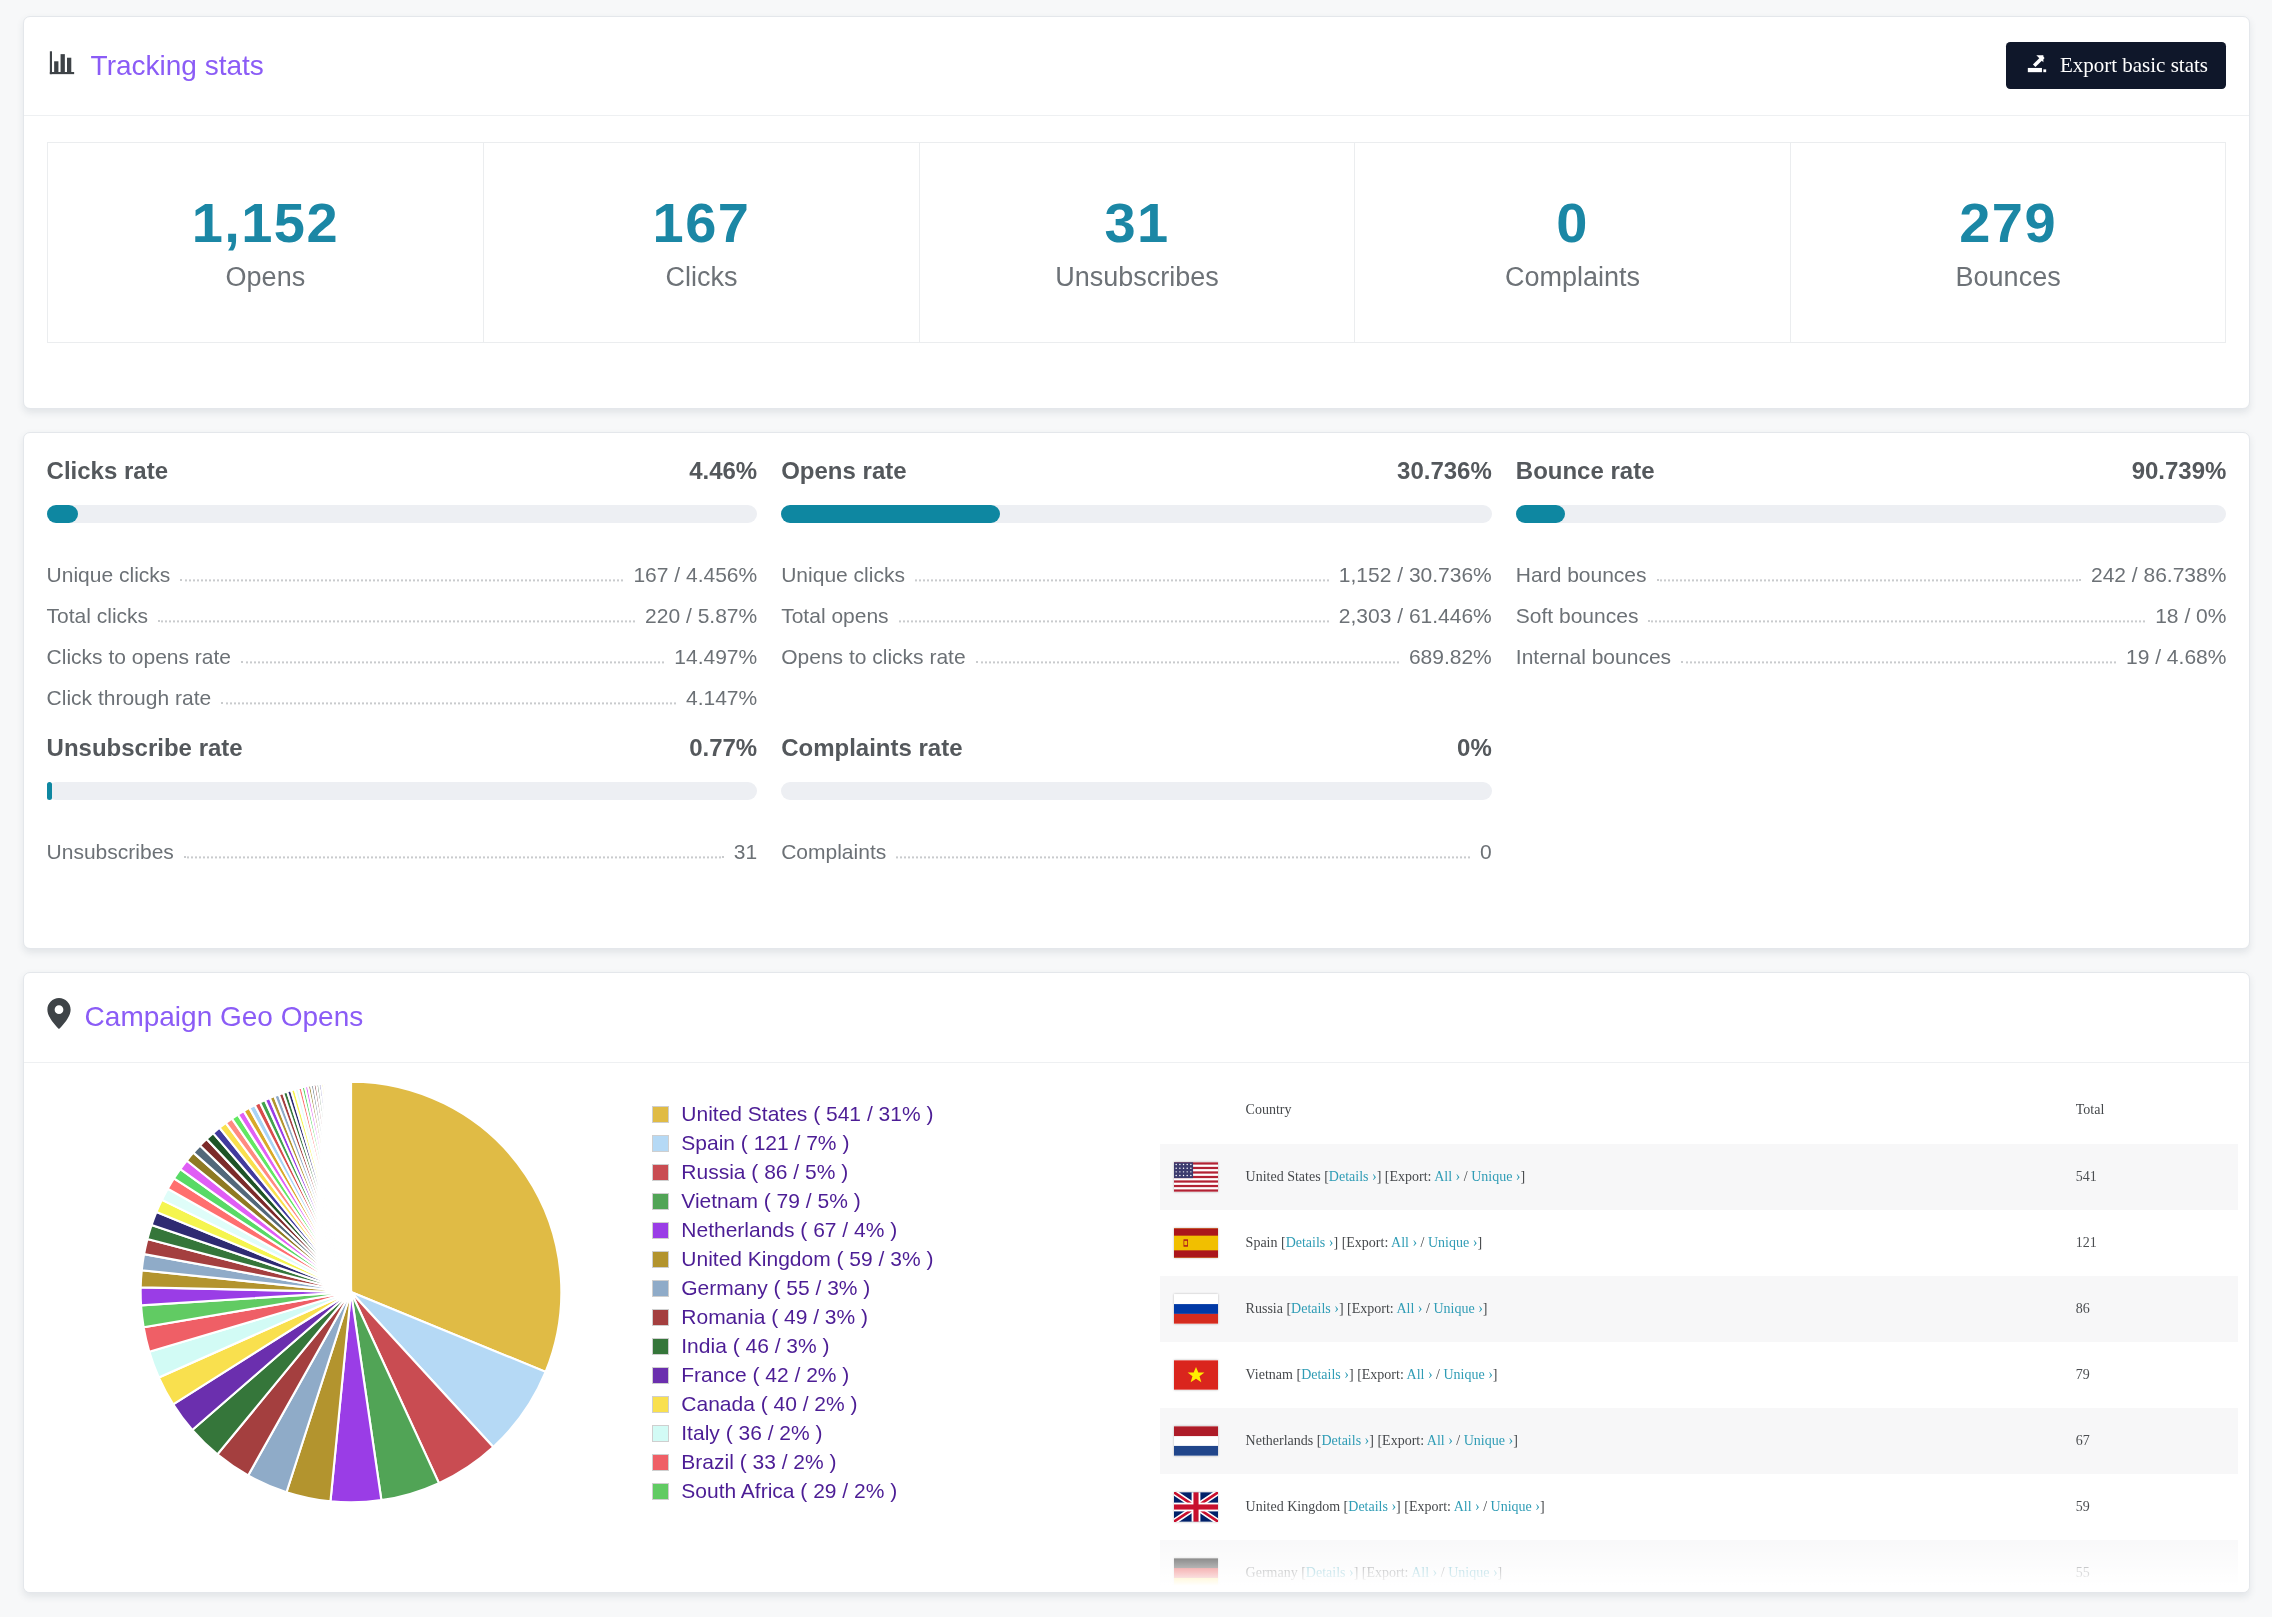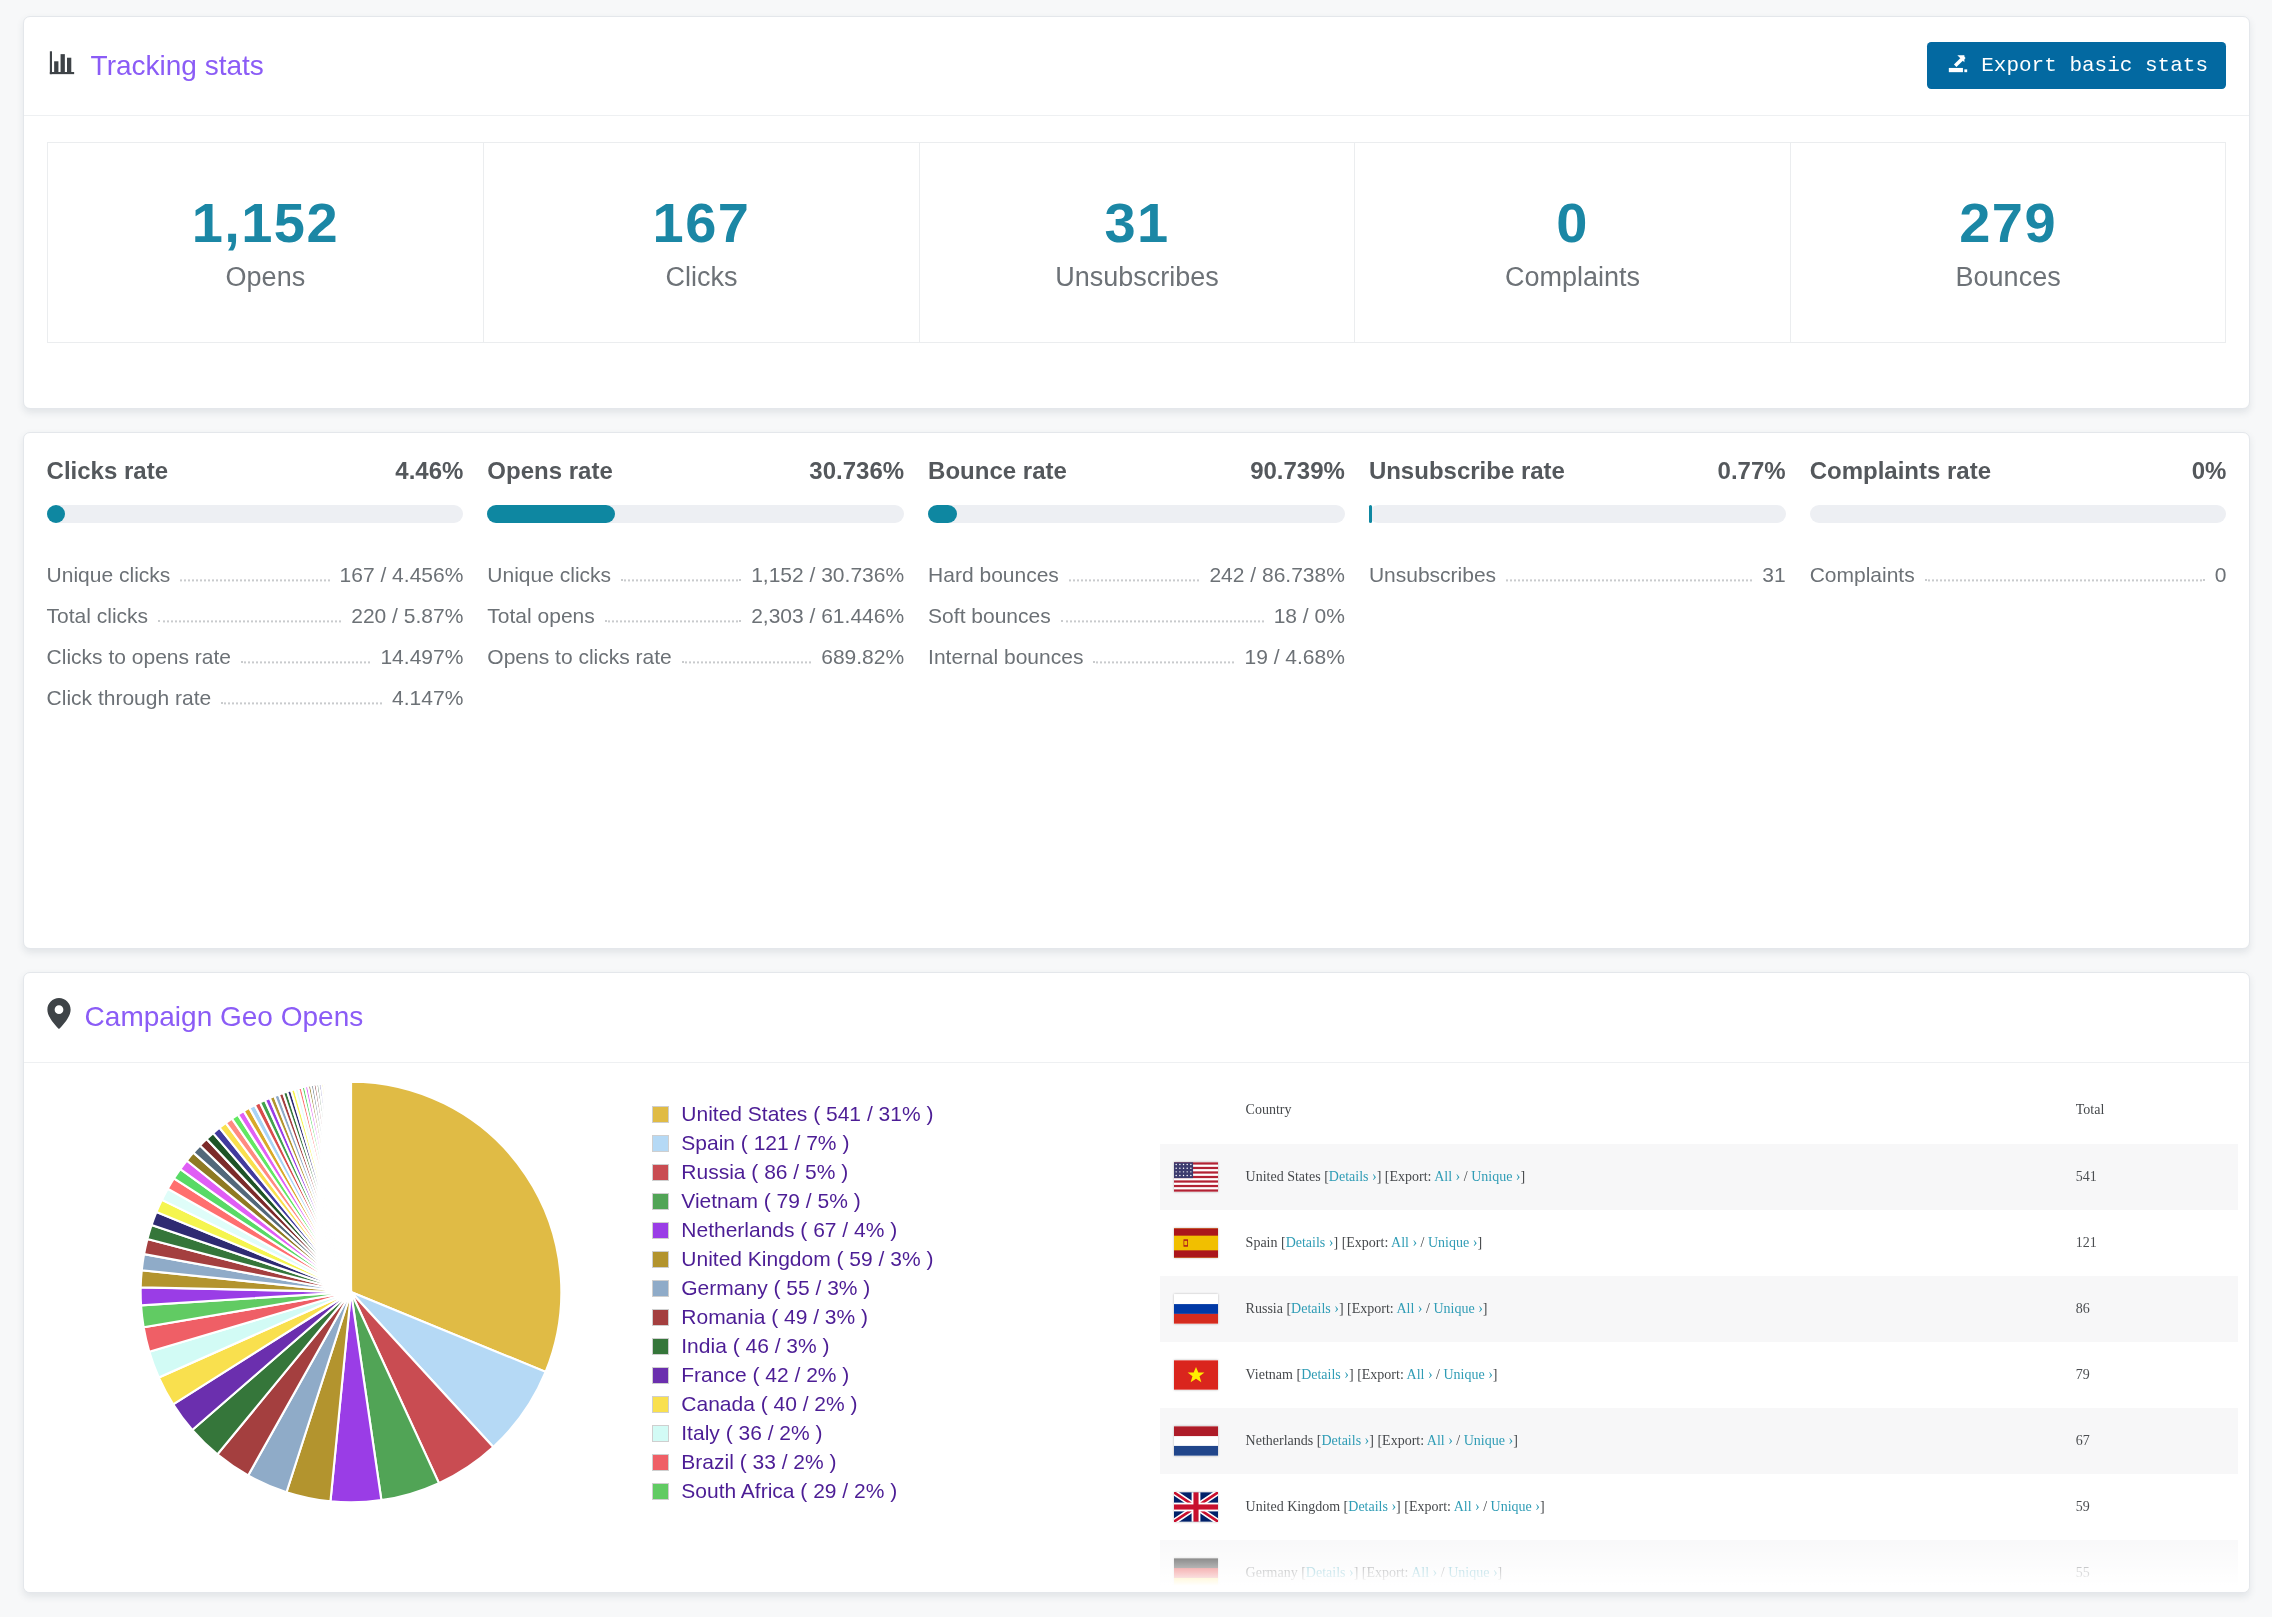--- a/index.html
+++ b/index.html
@@ -28,38 +28,38 @@
     display:flex;align-items:center;gap:14px;
     font-size:28px;font-weight:500;color:#8b5cf6;margin:0;
   }
   .card-title svg{flex:none;}
   .divider{height:1.4px;background:#eef0f2;}
 
   
   .card-tracking{height:393px;overflow:hidden;}
   .btn{
     display:inline-flex;align-items:center;gap:11.3px;
-    background:#0369a1;color:#fff;border:none;border-radius:4.2px;
-    font-family:Liberation Mono, monospace;
+    background:#0f172a;color:#fff;border:none;border-radius:4.2px;
+    font-family:Liberation Serif, serif;
     font-size:21px;height:47px;padding:0 18.4px;cursor:pointer;
   }
   .stats-box{
     margin:25.4px 22.6px;
     border:1.4px solid #ebedef;
     display:grid;grid-template-columns:repeat(5,1fr);
   }
   .stat{text-align:center;padding:52px 0 49px;border-left:1.4px solid #ebedef;}
   .stat:first-child{border-left:none;}
   .stat .v{font-size:56px;font-weight:800;color:#1b87a5;letter-spacing:1.4px;line-height:1;}
   .stat .l{font-size:27px;color:#6d7277;margin-top:11.3px;}
 
   
   .card-rates{height:517px;overflow:hidden;padding:24px 22.6px;}
   .rates-grid{
-    display:grid;grid-template-columns:repeat(5,1fr);
+    display:grid;grid-template-columns:repeat(3,1fr);
     column-gap:41px;row-gap:55px;gap:24px;
   }
   .rate-head{display:flex;justify-content:space-between;align-items:baseline;
     font-size:24px;font-weight:700;color:#54585c;}
   .bar{margin-top:20px;height:18.4px;background:#edeff3;border-radius:9.2px;}
   .fill{height:18.4px;background:#0e87a1;border-radius:9.2px;}
   .rrows{margin-top:22.6px;}
   .rrow{display:flex;align-items:flex-end;height:41px;font-size:21px;color:#6c7176;}
   .rrow .leader{flex:1;border-bottom:2.1px dotted #c9cbcd;margin:0 10px;transform:translateY(-5.6px);}
   .rrow .rval{white-space:nowrap;}

